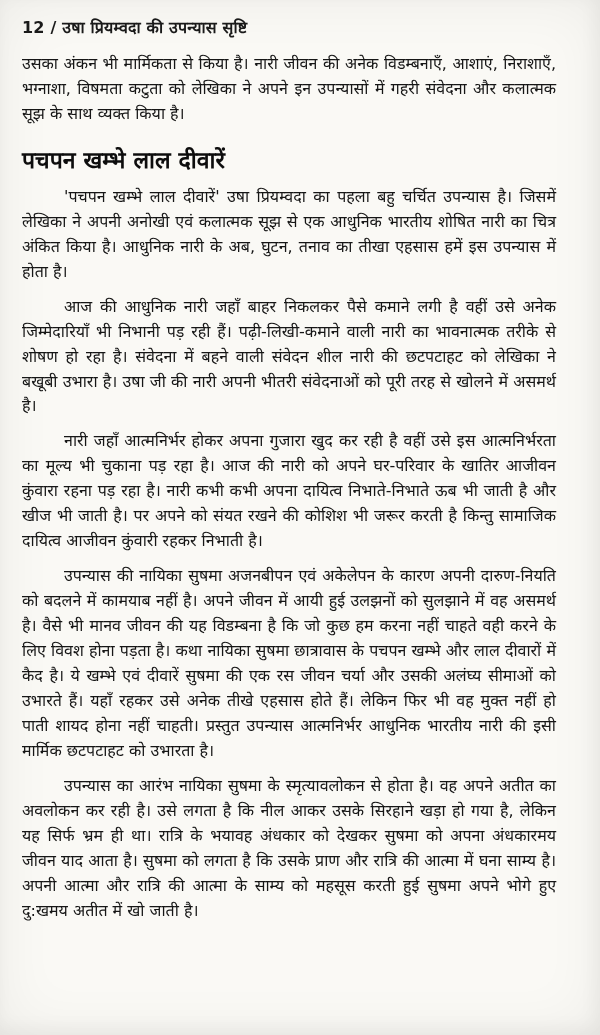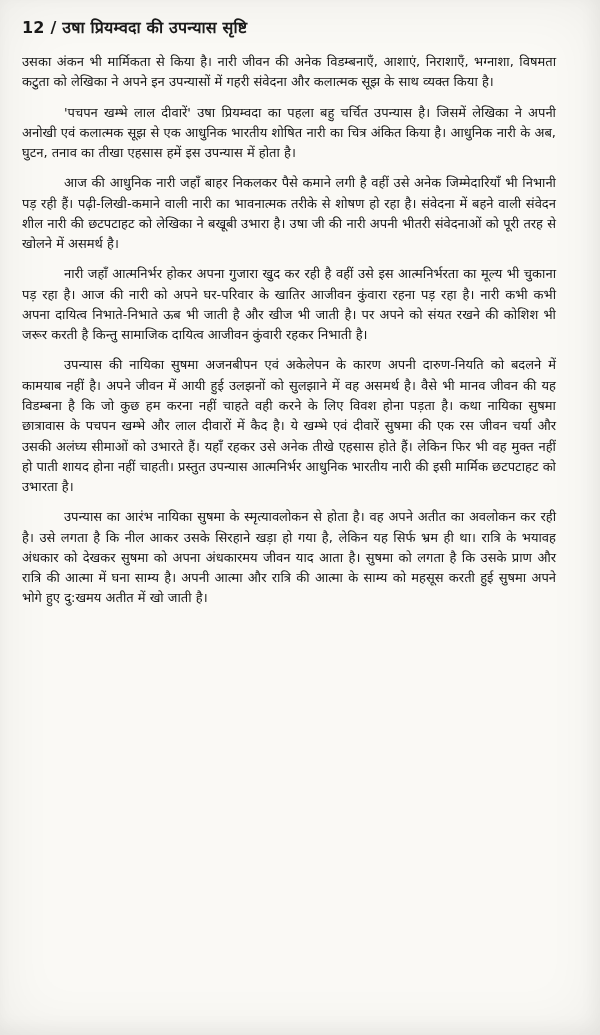--- a/index.html
+++ b/index.html
@@ -22,21 +22,21 @@
   }
   .page-header {
     font-size: 16px;
     font-weight: 600;
     letter-spacing: 0.2px;
     margin: 2px 0 14px 0;
     color: #1a1a1a;
   }
   .body-text p {
     margin: 0;
-    font-size: 13px;
+    font-size: 16px;
     line-height: 1.56;
     text-align: justify;
     color: #161616;
   }
   .body-text p.indent {
     text-indent: 42px;
     margin-top: 10px;
   }
   .section-heading {
     font-size: 23px;
@@ -47,20 +47,21 @@
 </style>
 </head>
 <body>
 
 <div class="page">
   <div class="page-header">12 / उषा प्रियम्वदा की उपन्यास सृष्टि</div>
 
   <div class="body-text">
     <p>उसका अंकन भी मार्मिकता से किया है। नारी जीवन की अनेक विडम्बनाएँ, आशाएं, निराशाएँ, भग्नाशा, विषमता कटुता को लेखिका ने अपने इन उपन्यासों में गहरी संवेदना और कलात्मक सूझ के साथ व्यक्त किया है।</p>
 
+    <h2 class="section-heading">पचपन खम्भे लाल दीवारें</h2>
 
     <p class="indent">'पचपन खम्भे लाल दीवारें' उषा प्रियम्वदा का पहला बहु चर्चित उपन्यास है। जिसमें लेखिका ने अपनी अनोखी एवं कलात्मक सूझ से एक आधुनिक भारतीय शोषित नारी का चित्र अंकित किया है। आधुनिक नारी के अब, घुटन, तनाव का तीखा एहसास हमें इस उपन्यास में होता है।</p>
 
     <p class="indent">आज की आधुनिक नारी जहाँ बाहर निकलकर पैसे कमाने लगी है वहीं उसे अनेक जिम्मेदारियाँ भी निभानी पड़ रही हैं। पढ़ी-लिखी-कमाने वाली नारी का भावनात्मक तरीके से शोषण हो रहा है। संवेदना में बहने वाली संवेदन शील नारी की छटपटाहट को लेखिका ने बखूबी उभारा है। उषा जी की नारी अपनी भीतरी संवेदनाओं को पूरी तरह से खोलने में असमर्थ है।</p>
 
     <p class="indent">नारी जहाँ आत्मनिर्भर होकर अपना गुजारा खुद कर रही है वहीं उसे इस आत्मनिर्भरता का मूल्य भी चुकाना पड़ रहा है। आज की नारी को अपने घर-परिवार के खातिर आजीवन कुंवारा रहना पड़ रहा है। नारी कभी कभी अपना दायित्व निभाते-निभाते ऊब भी जाती है और खीज भी जाती है। पर अपने को संयत रखने की कोशिश भी जरूर करती है किन्तु सामाजिक दायित्व आजीवन कुंवारी रहकर निभाती है।</p>
 
     <p class="indent">उपन्यास की नायिका सुषमा अजनबीपन एवं अकेलेपन के कारण अपनी दारुण-नियति को बदलने में कामयाब नहीं है। अपने जीवन में आयी हुई उलझनों को सुलझाने में वह असमर्थ है। वैसे भी मानव जीवन की यह विडम्बना है कि जो कुछ हम करना नहीं चाहते वही करने के लिए विवश होना पड़ता है। कथा नायिका सुषमा छात्रावास के पचपन खम्भे और लाल दीवारों में कैद है। ये खम्भे एवं दीवारें सुषमा की एक रस जीवन चर्या और उसकी अलंघ्य सीमाओं को उभारते हैं। यहाँ रहकर उसे अनेक तीखे एहसास होते हैं। लेकिन फिर भी वह मुक्त नहीं हो पाती शायद होना नहीं चाहती। प्रस्तुत उपन्यास आत्मनिर्भर आधुनिक भारतीय नारी की इसी मार्मिक छटपटाहट को उभारता है।</p>
 
     <p class="indent">उपन्यास का आरंभ नायिका सुषमा के स्मृत्यावलोकन से होता है। वह अपने अतीत का अवलोकन कर रही है। उसे लगता है कि नील आकर उसके सिरहाने खड़ा हो गया है, लेकिन यह सिर्फ भ्रम ही था। रात्रि के भयावह अंधकार को देखकर सुषमा को अपना अंधकारमय जीवन याद आता है। सुषमा को लगता है कि उसके प्राण और रात्रि की आत्मा में घना साम्य है। अपनी आत्मा और रात्रि की आत्मा के साम्य को महसूस करती हुई सुषमा अपने भोगे हुए दु:खमय अतीत में खो जाती है।</p>

